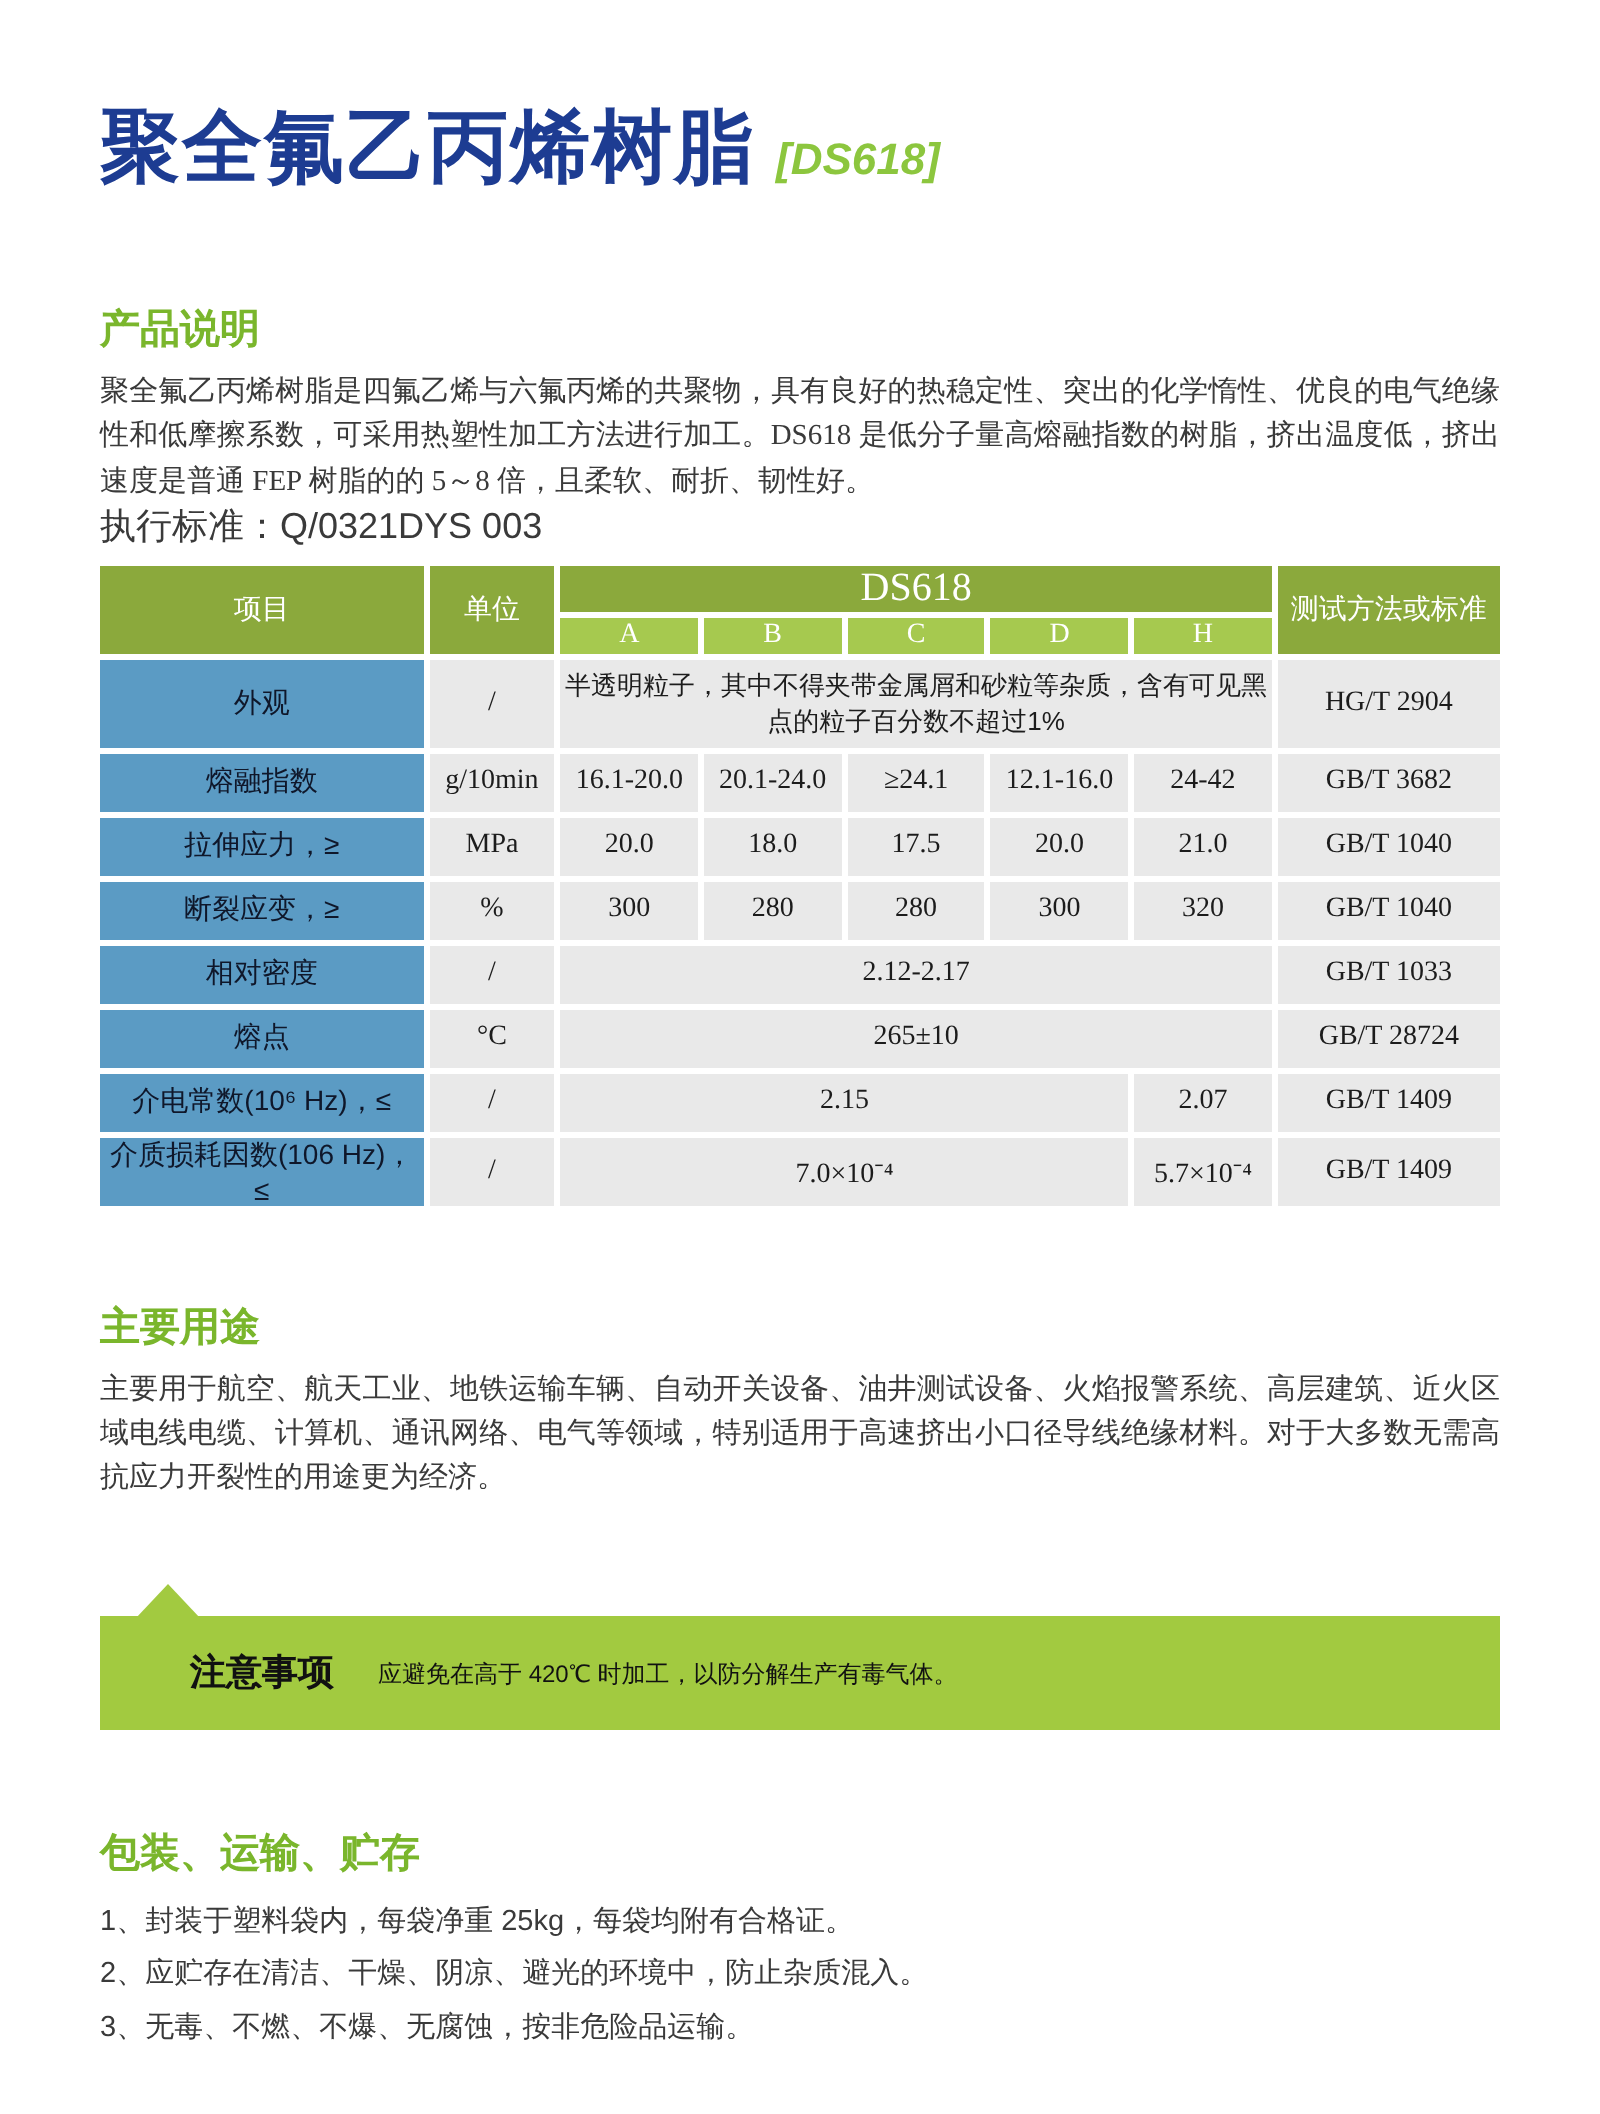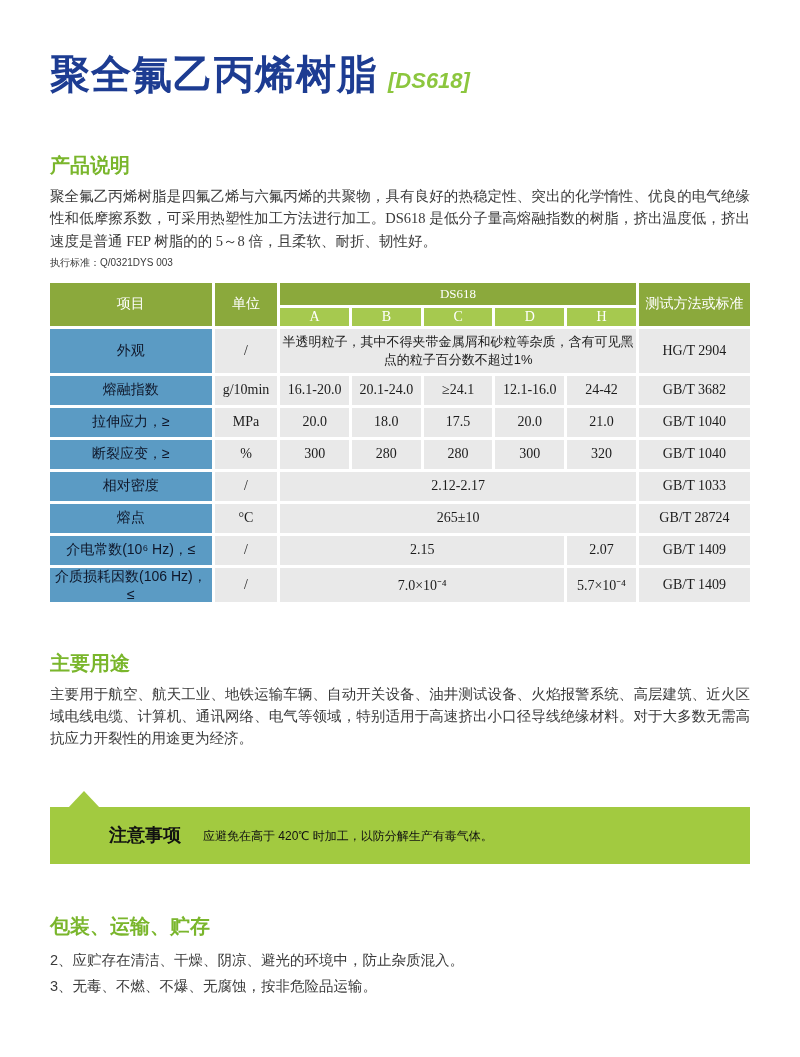--- a/index.html
+++ b/index.html
@@ -37,58 +37,58 @@
   .sec-h.desc{margin-top:57px;}
   .sec-h.tech{margin-top:24px;}
   .sec-h.uses{margin-top:46px;}
   .sec-h.pack{margin-top:50px;}
 
   .body-text{
     font-size:14.5px;line-height:22.4px;margin-top:8px;color:var(--ink);
     text-align:justify;
     font-family:Liberation Serif, serif;
   }
-  .std-line{font-size:10px;line-height:22.4px;color:var(--ink);}
+  .std-line{font-size:18px;line-height:22.4px;color:var(--ink);}
 
   
   table.spec{
     border-collapse:separate;border-spacing:3px;table-layout:fixed;
     width:706px;margin-left:-3px;margin-top:5px;
   }
   table.spec th, table.spec td{
     padding:0 2px;text-align:center;vertical-align:middle;
     font-weight:normal;overflow:hidden;
   }
   th.hdr{
     background:var(--th-green);color:#ffffff;font-size:14px;font-weight:bold;
     height:24px;
   }
   th.hdr-group{
     background:var(--th-green);color:#ffffff;font-weight:bold;height:22px;
-    font-family:"Liberation Serif", serif;font-size:13px;
+    font-family:"Liberation Serif", serif;font-size:20px;
   }
   th.grade{
     background:var(--th-light);color:#ffffff;height:18px;
     font-family:"Liberation Serif", serif;font-size:14px;
   }
   td.label{
     background:var(--label-blue);color:#0f172a;font-size:14px;height:29px;
   }
   td.cell{
     background:var(--cell-gray);color:#1c1c1c;font-size:14px;height:29px;
     font-family:"Liberation Serif", serif;
   }
   td.cell.cn{font-family:Liberation Sans, sans-serif;font-size:13px;line-height:1.35;}
   tr.tall td{height:44px;}
 
   
   .banner{
     position:relative;margin-top:57px;margin-left:0;
     width:700px;height:57px;background:var(--banner-green);
-    display:flex;align-items:center;padding-left:59px;
+    display:flex;align-items:center;padding-left:45px;
   }
   .banner .tri{
     position:absolute;top:-16px;left:18px;width:0;height:0;
     border-left:16px solid transparent;border-right:16px solid transparent;
     border-bottom:17px solid var(--banner-green);
   }
   .banner-title{font-size:18px;font-weight:bold;color:#111111;}
   .banner-text{font-size:12px;color:#111111;margin-left:22px;padding-top:3px;}
 
   
@@ -206,17 +206,18 @@
   <div class="body-text">主要用于航空、航天工业、地铁运输车辆、自动开关设备、油井测试设备、火焰报警系统、高层建筑、近火区域电线电缆、计算机、通讯网络、电气等领域，特别适用于高速挤出小口径导线绝缘材料。对于大多数无需高抗应力开裂性的用途更为经济。</div>
 
   <div class="banner">
     <span class="tri"></span>
     <span class="banner-title">注意事项</span>
     <span class="banner-text">应避免在高于 420℃ 时加工，以防分解生产有毒气体。</span>
   </div>
 
   <div class="sec-h pack">包装、运输、贮存</div>
   <div class="pack-list">
+    <div class="li">1、封装于塑料袋内，每袋净重 25kg，每袋均附有合格证。</div>
     <div class="li">2、应贮存在清洁、干燥、阴凉、避光的环境中，防止杂质混入。</div>
     <div class="li">3、无毒、不燃、不爆、无腐蚀，按非危险品运输。</div>
   </div>
 
 </div>
 
 </body></html>

